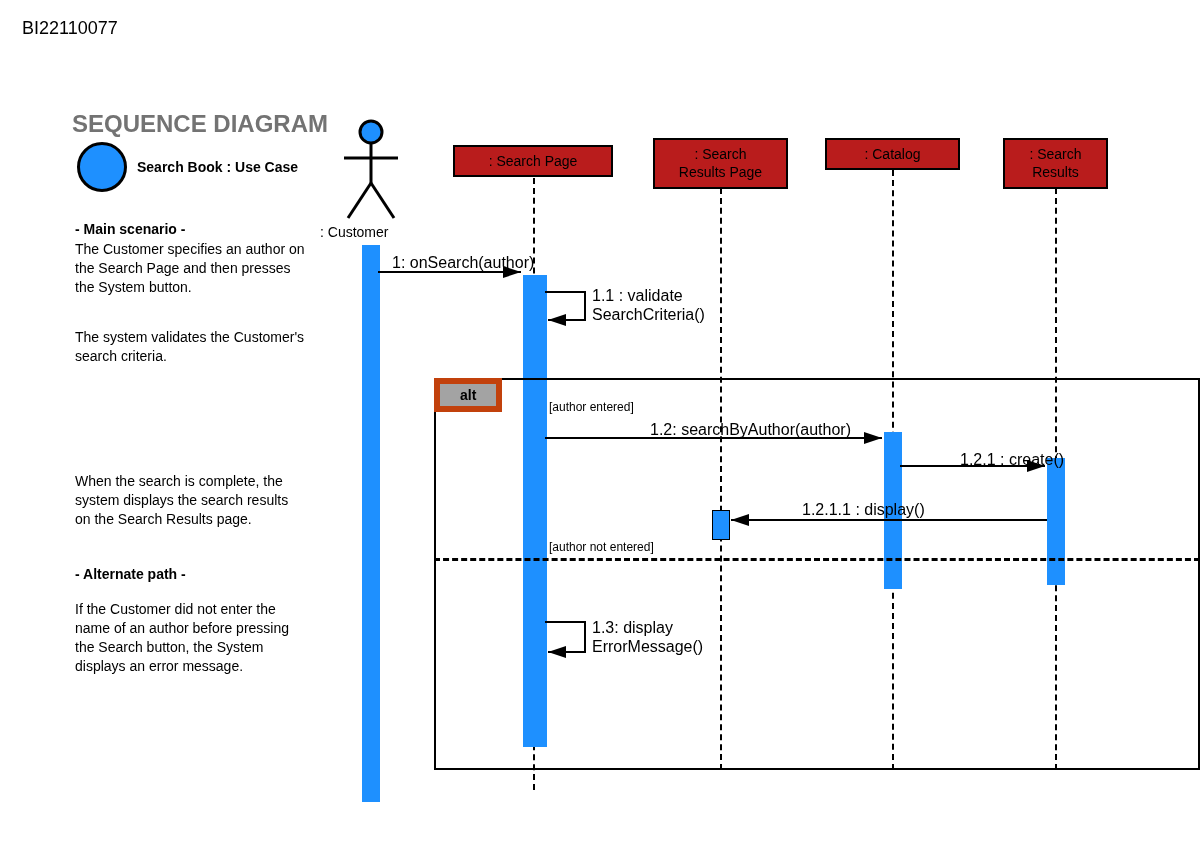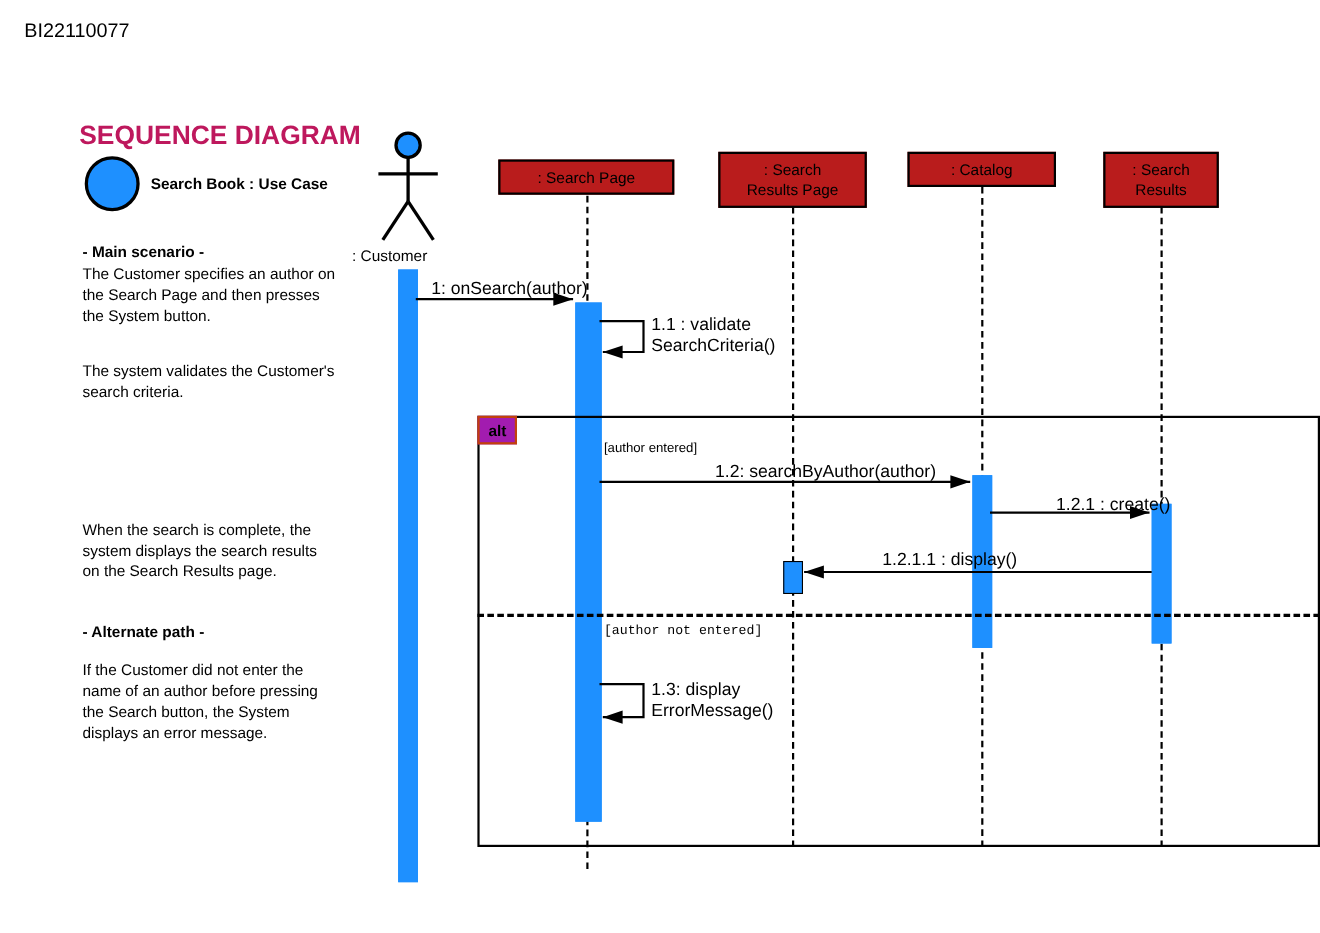--- a/index.html
+++ b/index.html
@@ -22,21 +22,21 @@
     left: 22px;
     font-size: 18px;
     font-weight: 400;
   }
   .seq-title {
     position: absolute;
     top: 110px;
     left: 72px;
     font-size: 24px;
     font-weight: 700;
-    color: #be185d;
+    color: #737373;
   }
   .use-case {
     position: absolute;
     top: 142px;
     left: 77px;
     display: flex;
     align-items: center;
   }
   .use-case-circle {
     width: 44px;
@@ -106,25 +106,25 @@
   }
 
   
   .alt-frame {
     position: absolute;
     border: 2px solid #000;
     box-sizing: border-box;
   }
   .alt-tag {
     position: absolute;
-    border: 2px solid #c2410c;
-    background: #a21caf;
+    border: 6px solid #c2410c;
+    background: #a3a3a3;
     font-size: 14px;
     font-weight: 700;
-    padding: 3px 8px;
+    padding: 3px 20px;
   }
   .guard {
     position: absolute;
     font-size: 12px;
   }
   .alt-divider {
     position: absolute;
     height: 0;
     border-top: 3px dashed #000;
   }
@@ -188,21 +188,21 @@
   <div class="activation" style="left:362px; top:245px; width:16px; height:555px;"></div>
   <div class="activation" style="left:523px; top:275px; width:22px; height:470px;"></div>
   <div class="activation" style="left:884px; top:432px; width:16px; height:155px;"></div>
   <div class="activation" style="left:1047px; top:458px; width:16px; height:125px;"></div>
   <div class="activation small" style="left:712px; top:510px; width:16px; height:28px;"></div>
 
   <div class="alt-frame" style="left:434px; top:378px; width:766px; height:392px;"></div>
   <div class="alt-tag" style="left:434px; top:378px;">alt</div>
   <div class="alt-divider" style="left:434px; top:558px; width:766px;"></div>
   <div class="guard" style="left:549px; top:400px;">[author entered]</div>
-  <div class="guard" style="left:549px; top:566px;font-family:Liberation Mono, monospace;">[author not entered]</div>
+  <div class="guard" style="left:549px; top:540px;">[author not entered]</div>
 
   <div class="msg-label" style="left:392px; top:253px;">1: onSearch(author)</div>
   <div class="msg-label" style="left:592px; top:286px;">
     <span>1.1 : validate</span><br><span>SearchCriteria()</span>
   </div>
   <div class="msg-label" style="left:650px; top:420px;">1.2: searchByAuthor(author)</div>
   <div class="msg-label" style="left:960px; top:450px;">1.2.1 : create()</div>
   <div class="msg-label" style="left:802px; top:500px;">1.2.1.1 : display()</div>
   <div class="msg-label" style="left:592px; top:618px;">
     <span>1.3: display</span><br><span>ErrorMessage()</span>

